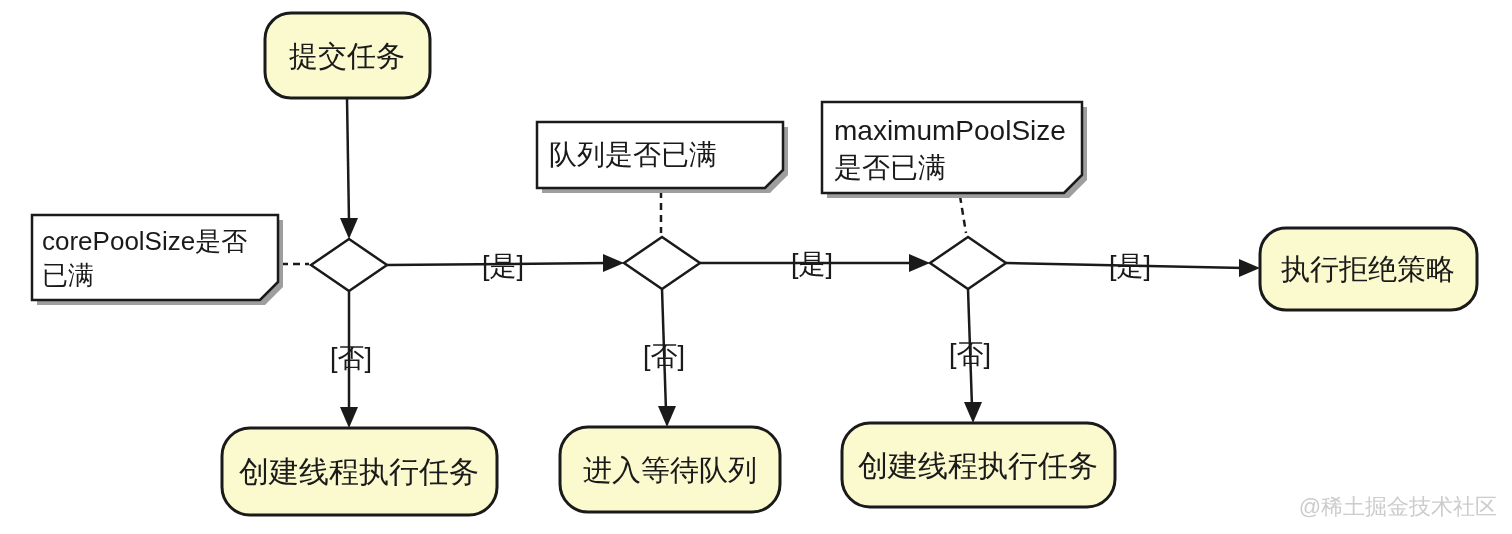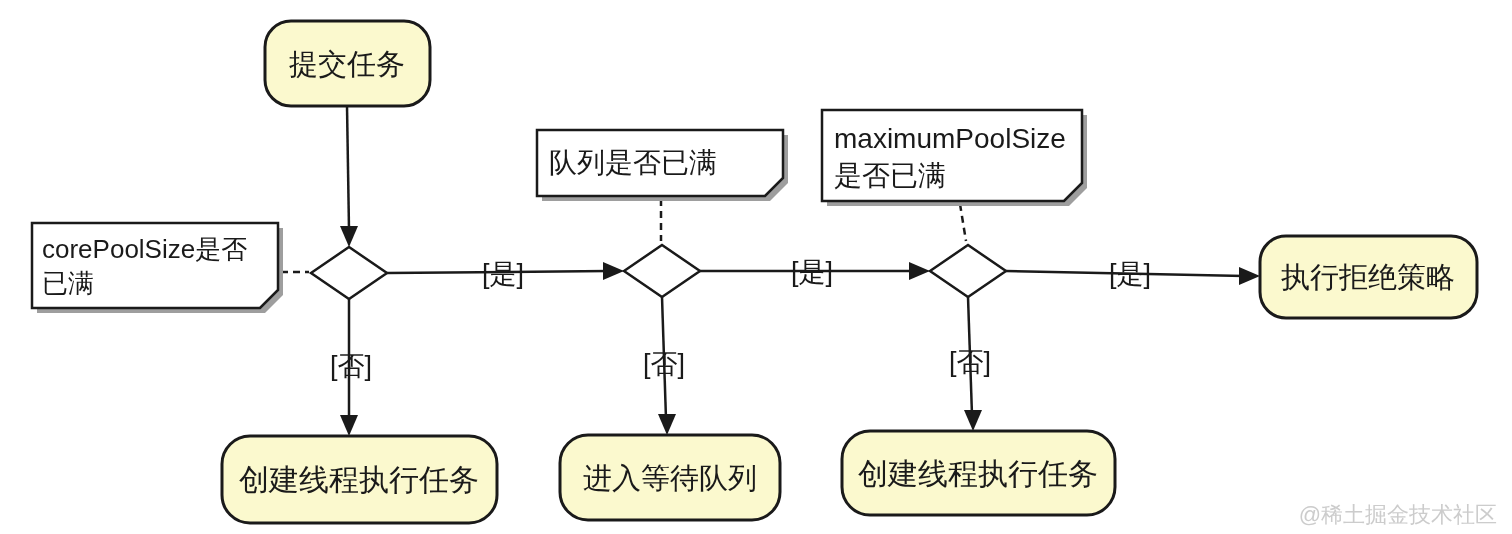--- a/index.html
+++ b/index.html
@@ -9,21 +9,20 @@
     width: 1512px;
     height: 534px;
     overflow: hidden;
     font-family: "Liberation Sans", "DejaVu Sans", sans-serif;
   }
   .stage {
     position: relative;
     width: 1512px;
     height: 424px;
     background: #ffffff;
-    margin-top: 8px;
   }
   svg text {
     font-family: "Liberation Sans", "DejaVu Sans", sans-serif;
     fill: #1a1a1a;
   }
   .node-label   { font-size: 29px; font-weight: 500; }
   .node-label-lg{ font-size: 30px; font-weight: 500; }
   .note-label   { font-size: 26px; font-weight: 500; }
   .note-label-lg{ font-size: 28px; font-weight: 500; }
   .edge-label   { font-size: 27px; font-weight: 500; }

